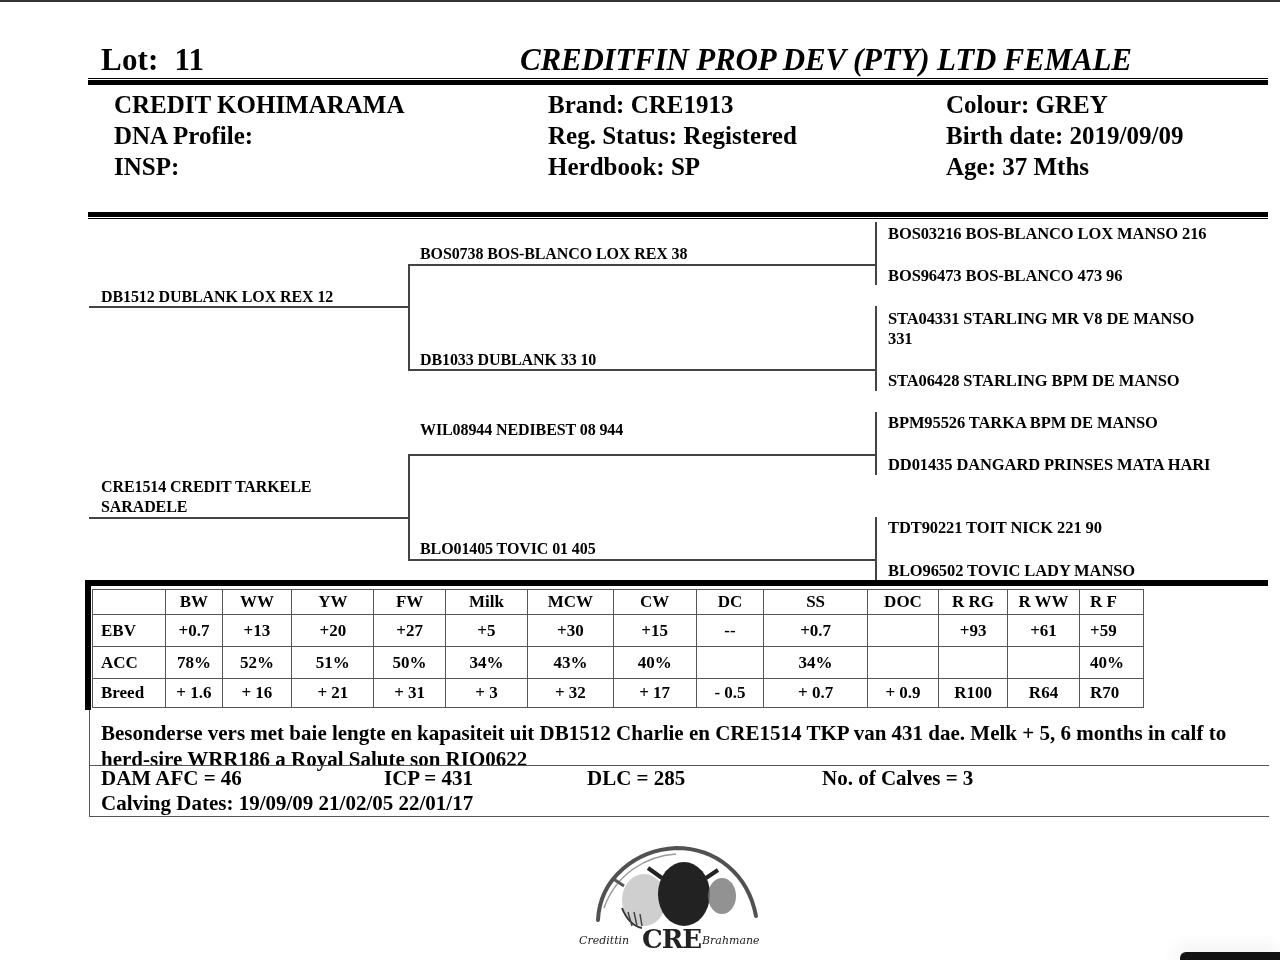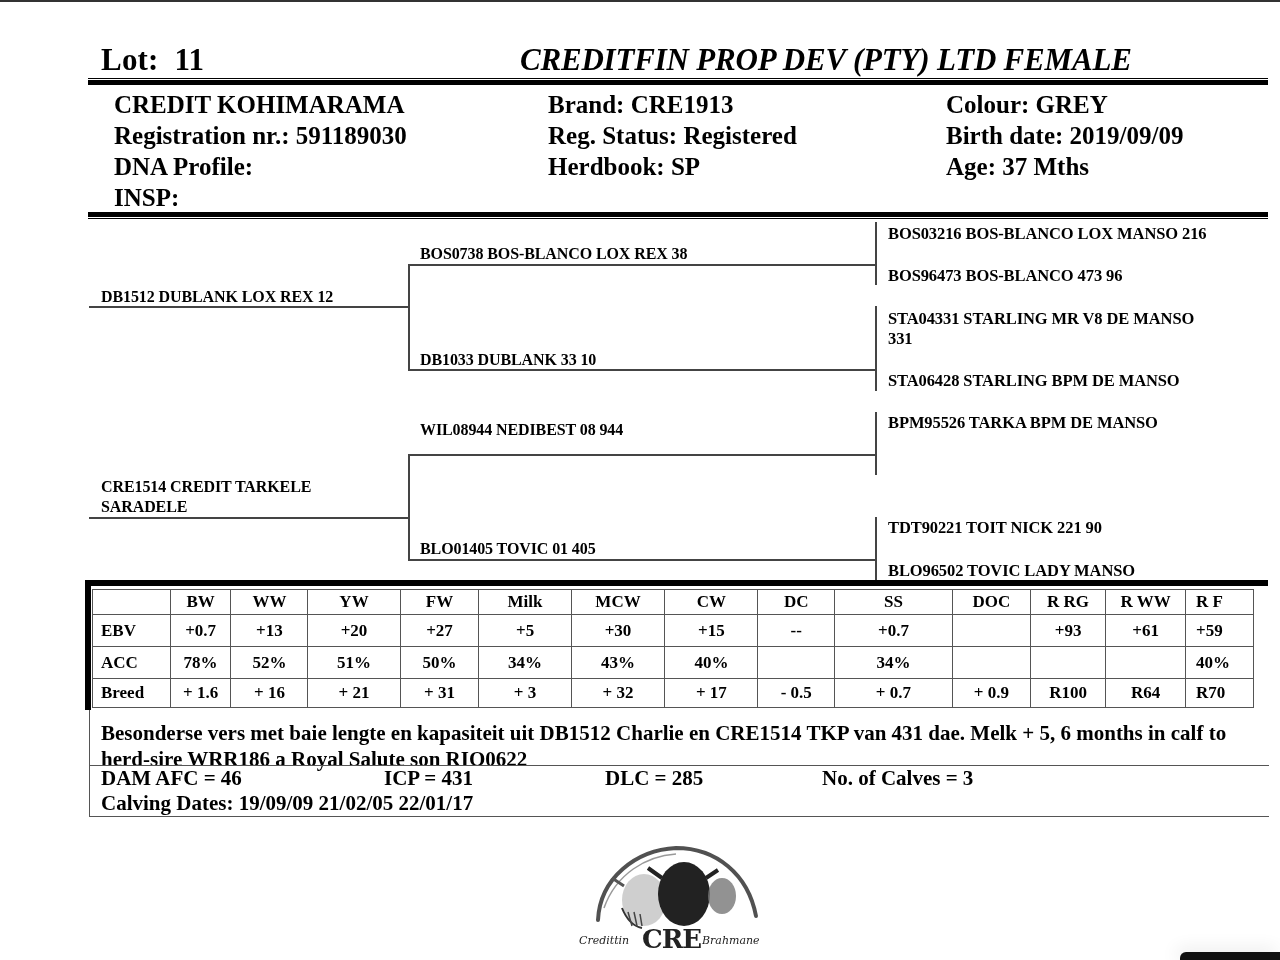--- a/index.html
+++ b/index.html
@@ -25,21 +25,21 @@
 
   
   .ped { position: absolute; left: 0; top: 0; width: 1280px; height: 960px; pointer-events: none; }
   .ped .ln { position: absolute; background: #444; }
   .ped .txt { position: absolute; font-size: 16px; line-height: 20px; white-space: nowrap; pointer-events: auto; letter-spacing: -0.1px; }
   .ped .txt.g3 { font-size: 16.5px; }
 
   
   .tbl-frame { position: absolute; left: 85px; top: 580px; width: 1183px; height: 130px; border-top: 6px solid #000; border-left: 6px solid #000; box-sizing: border-box; }
   table.ebv {
-    position: absolute; left: 92px; top: 589px; width: 1162px; border-collapse: collapse;
+    position: absolute; left: 92px; top: 589px; width: 1052px; border-collapse: collapse;
     font-size: 17px; font-family: "Liberation Serif", "DejaVu Serif", serif; font-weight: bold;
   }
   table.ebv td { border: 1.5px solid #555; text-align: center; height: 24px; padding: 0; }
   table.ebv tr.r-ebv td, table.ebv tr.r-acc td { height: 31px; }
   table.ebv tr.r-breed td { height: 28px; }
   table.ebv td.rowlbl { text-align: left; padding-left: 8px; }
   table.ebv td.lastcol { text-align: left; padding-left: 10px; }
 
   
   .comment-box { position: absolute; left: 89px; top: 710px; width: 1180px; height: 106px; border-left: 1.5px solid #555; }
@@ -62,21 +62,20 @@
 
 <div class="lot">
   <span>Lot:</span>&nbsp;
   <span>11</span>
 </div>
 <div class="owner">CREDITFIN PROP DEV (PTY) LTD FEMALE</div>
 <div class="rule-top"></div>
 
 <div class="info c1">
   <div>CREDIT KOHIMARAMA</div>
-  <div>Registration nr.: 591189030</div>
   <div>DNA Profile:</div>
   <div>INSP:</div>
 </div>
 <div class="info c2">
   <div>Brand:  CRE1913</div>
   <div>Reg. Status: Registered</div>
   <div>Herdbook: SP</div>
 </div>
 <div class="info c3">
   <div>Colour:  GREY</div>
@@ -111,20 +110,21 @@
   <div class="txt" style="left:420px;top:350px;">DB1033 DUBLANK 33 10</div>
   <div class="txt" style="left:420px;top:420px;">WIL08944 NEDIBEST 08 944</div>
   <div class="txt" style="left:420px;top:539px;">BLO01405 TOVIC 01 405</div>
 
   <div class="txt g3" style="left:888px;top:224px;">BOS03216 BOS-BLANCO LOX MANSO 216</div>
   <div class="txt g3" style="left:888px;top:266px;">BOS96473 BOS-BLANCO 473 96</div>
   <div class="txt g3" style="left:888px;top:309px;">STA04331 STARLING MR V8 DE MANSO</div>
   <div class="txt g3" style="left:888px;top:329px;">331</div>
   <div class="txt g3" style="left:888px;top:371px;">STA06428 STARLING BPM DE MANSO</div>
   <div class="txt g3" style="left:888px;top:413px;">BPM95526 TARKA BPM DE MANSO</div>
+  <div class="txt g3" style="left:888px;top:455px;">DD01435 DANGARD PRINSES MATA HARI</div>
   <div class="txt g3" style="left:888px;top:518px;">TDT90221 TOIT NICK 221 90</div>
   <div class="txt g3" style="left:888px;top:561px;">BLO96502 TOVIC LADY MANSO</div>
 </div>
 
 <div class="tbl-frame"></div>
 <table class="ebv">
   <colgroup>
     <col style="width:79px">
       <col style="width:62px">
       <col style="width:79px">
@@ -206,21 +206,21 @@
     <td class="lastcol">R70</td>
   </tr>
 </tbody>
   </table>
 
 <div class="comment-box"></div>
 <div class="comment">Besonderse vers met baie lengte en kapasiteit uit DB1512 Charlie en CRE1514 TKP van 431 dae. Melk + 5, 6 months in calf to herd-sire WRR186 a Royal Salute son RIO0622</div>
 <div class="rule-c1"></div>
 <div class="stat" style="left:101px;">DAM AFC = 46</div>
 <div class="stat" style="left:384px;">ICP = 431</div>
-<div class="stat" style="left:605px;">DLC = 285</div>
+<div class="stat" style="left:587px;">DLC = 285</div>
 <div class="stat" style="left:822px;">No. of Calves = 3</div>
 <div class="calving">Calving Dates: 19/09/09  21/02/05  22/01/17</div>
 <div class="rule-c2"></div>
 
 <div class="logo">
   <svg width="200" height="122" viewBox="0 0 200 122">
     <path d="M22 82 C 24 40, 60 12, 100 10 C 140 10, 172 36, 180 78" fill="none" stroke="#333" stroke-width="4" stroke-linecap="round" opacity="0.85"></path>
     <path d="M28 70 C 40 36, 70 18, 100 16" fill="none" stroke="#555" stroke-width="1.5" opacity="0.6"></path>
     <ellipse cx="68" cy="62" rx="22" ry="26" fill="#bbb" opacity="0.7"></ellipse>
     <path d="M48 48 L 36 40 M 88 48 L 98 38" stroke="#555" stroke-width="3"></path>

